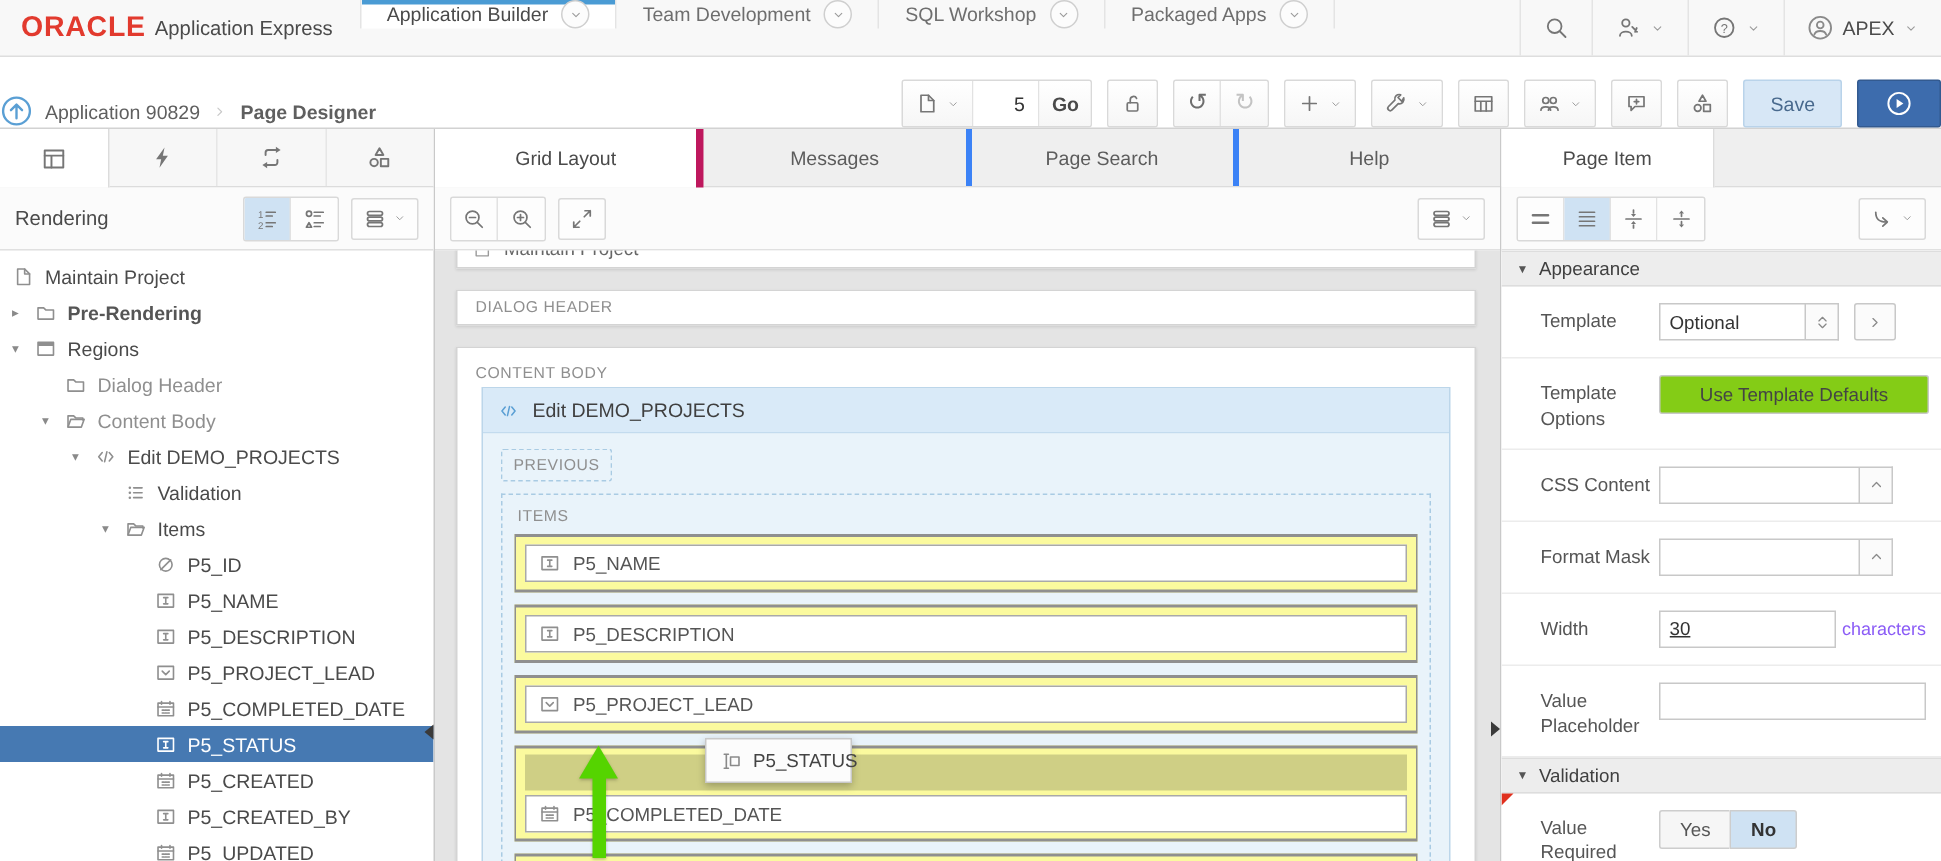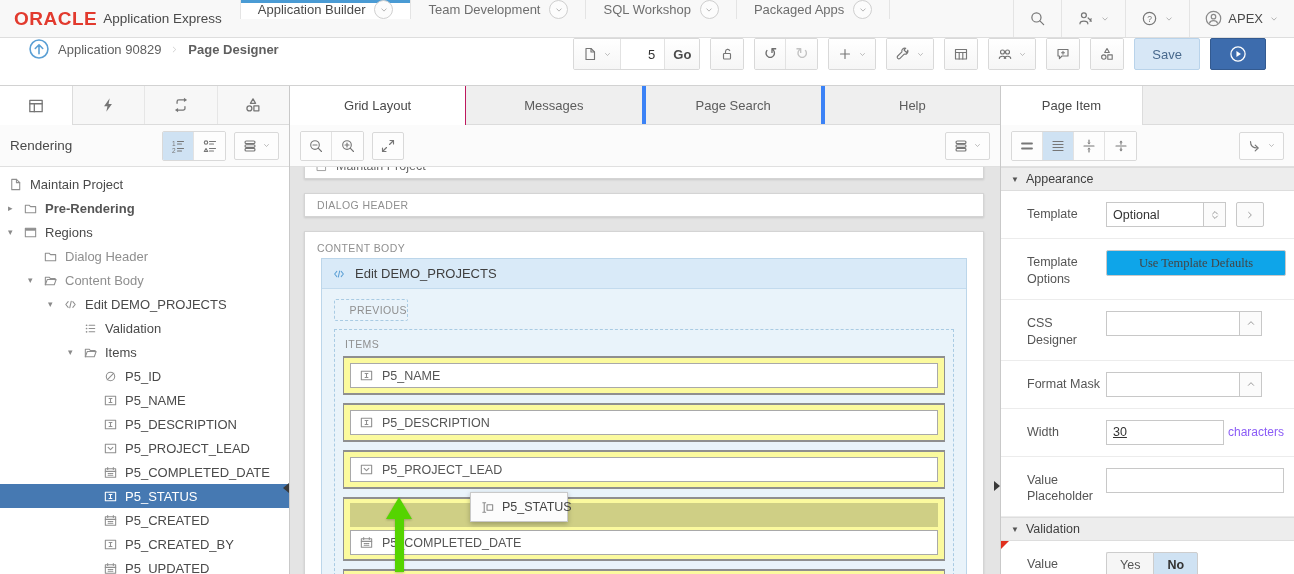--- a/index.html
+++ b/index.html
@@ -31,21 +31,21 @@
   .menu-circle .ic{width:10px;height:10px;color:#9a9a9a}
   .top-spacer{flex:1}
   .top-right{display:flex;align-items:stretch}
   .tr-btn{display:flex;align-items:center;gap:6px;padding:0 15px;border-left:1px solid #e4e4e4;color:#6e6e6e;cursor:pointer}
   .tr-btn .ic{width:17px;height:17px}
   .tr-btn .chev{width:10px;height:10px;color:#9a9a9a}
   .avatar{width:22px;height:22px;color:#8a8a8a}
   .user-label{font-size:13px;color:#4a4a4a}
 
   
-  .toolbar{display:flex;align-items:flex-start;height:48px;background:#fff;border-bottom:1px solid #d2d2d2;padding:0 28px;gap:8px}
+  .toolbar{display:flex;align-items:flex-end;height:48px;background:#fff;border-bottom:1px solid #d2d2d2;padding:0 0;gap:8px}
   .crumb{display:flex;align-items:center;gap:8px}
   .up-ic{color:#5a9fd4}
   .crumb-app{color:#5f5f5f}
   .crumb-sep{width:11px;height:11px;color:#c9c9c9}
   .crumb-page{font-weight:bold;color:#5f5f5f}
   .tb-right{margin-left:auto;display:flex;align-items:center;gap:10px}
   .tb-group{display:flex;border:1px solid #d9d9d9;border-radius:2px;overflow:hidden;background:#fff}
   .tb-btn{height:30px;min-width:31px;padding:0 8px;display:flex;align-items:center;justify-content:center;gap:5px;
           background:linear-gradient(#ffffff,#f6f6f6);border-right:1px solid #e2e2e2;cursor:pointer;color:#6e6e6e}
   .tb-group .tb-btn:last-child{border-right:none}
@@ -66,21 +66,21 @@
   
   .icon-tabs{display:flex;height:39px;background:#f7f7f7;border-bottom:1px solid #dcdcdc;flex:none}
   .icon-tab{flex:1;display:flex;align-items:center;justify-content:center;border-right:1px solid #e6e6e6;cursor:pointer;color:#6e6e6e}
   .icon-tab:last-child{border-right:none}
   .icon-tab.active{background:#fff;margin-bottom:-1px;z-index:2;border-right:1px solid #dcdcdc}
 
   
   .tab-bar{display:flex;height:39px;background:#efefef;border-bottom:1px solid #dcdcdc;flex:none}
   .tab{flex:1;display:flex;align-items:center;justify-content:center;font-size:13px;color:#5c5c5c;border-right:4px solid #3b82f6;cursor:pointer}
   .tab:last-child{border-right:none}
-  .tab.active{background:#fff;margin-bottom:-1px;z-index:2;color:#4a4a4a;border-right:1px solid #be185d}
+  .tab.active{background:#fff;margin-bottom:-1px;z-index:2;color:#4a4a4a;border-right:5px solid #be185d}
   .tab-bar.rp .tab{flex:none;width:142px;border-right:1px solid #dcdcdc}
   .tab-bar .bar-fill{flex:1}
 
   
   .panel-toolbar{height:42px;background:#fbfbfb;border-bottom:1px solid #e0e0e0;display:flex;align-items:center;padding:0 10px;gap:8px;flex:none}
   .pt-title{font-size:13.5px;color:#4a4a4a}
   .pt-spacer{flex:1}
   .pt-group{display:flex;border:1px solid #d9d9d9;border-radius:2px;overflow:hidden}
   .pt-btn{height:28px;min-width:31px;padding:0 7px;display:flex;align-items:center;justify-content:center;gap:4px;background:#fdfdfd;border-right:1px solid #e2e2e2;cursor:pointer;color:#6e6e6e}
   .pt-group .pt-btn:last-child{border-right:none}
@@ -107,21 +107,21 @@
   .canvas{flex:1;background:#e4e4e4;overflow:hidden;position:relative;padding:0 16px 0 14px}
   .wbox{background:#fff;border:1px solid #d4d4d4;box-shadow:0 1px 2px rgba(0,0,0,.12)}
   .clipped-box{margin-top:-14px;height:26px;display:flex;align-items:center;gap:8px;padding:0 10px;color:#666;font-size:12.5px}
   .clipped-box .ic{width:13px;height:13px;color:#9a9a9a}
   .dialog-box{margin-top:14px;height:24px;display:flex;align-items:center;padding:0 12px}
   .slot-label{font-size:10.5px;color:#8f8f8f;letter-spacing:.4px}
   .content-box{margin-top:14px;height:600px;padding:8px 12px}
   .region{margin:3px 4px 0 4px;border:1px solid #bcd6ea}
   .region-header{height:30px;background:var(--region-blue);display:flex;align-items:center;gap:9px;padding:0 10px;border-bottom:1px solid #c3dbee;font-size:13px;color:#3f3f3f}
   .region-body{background:#e9f3fa;padding:10px 12px 12px 12px}
-  .prev-chip{width:74px;height:22px;border:1px dashed #a9cbe3;border-radius:2px;display:flex;align-items:center;justify-content:flex-end;margin-bottom:8px}
+  .prev-chip{width:74px;height:22px;border:1px dashed #a9cbe3;border-radius:2px;display:flex;align-items:center;justify-content:center;margin-bottom:8px}
   .items-wrap{border:1px dashed #a9cbe3;padding:6px 8px 4px 8px}
   .items-label{display:block;margin:2px 0 6px 2px}
   .yblock{border:2px solid #8f8f8f;border-left-width:1px;border-right-width:1px;background:var(--item-yellow);padding:5px 6px;margin-bottom:8px}
   .yblock .ibox{background:#fff;border:1px solid #a9a9a9;height:25px;display:flex;align-items:center;gap:8px;padding:0 8px}
   .yblock .ibox .ic{width:15px;height:15px;color:#8f8f8f}
   .ilabel{font-size:12.5px;color:#555}
   .yblock.drop{padding:4px 6px}
   .olive{height:24px;background:var(--drop-olive);margin-bottom:3px}
   .yblock.thin{height:14px;padding:0}
   .drag-ghost{position:absolute;left:180px;top:325px;width:98px;height:30px;background:#fcfcfc;border:1px solid #c9c9c9;
@@ -138,21 +138,21 @@
   .sec .tri{font-size:8px;color:#555}
   .prow{display:flex;padding:11px 10px 11px 26px;border-bottom:1px solid #ececec;position:relative}
   .plabel{width:79px;flex:none;font-size:12.5px;color:#555;line-height:1.35;padding-top:4px}
   .pctrl{flex:1;display:flex;align-items:flex-start}
   .pinput{height:25px;border:1px solid #c8c8c8;font-size:12.5px;padding:0 6px;color:#333;outline:none;background:#fff}
   .sel-grp,.inp-grp{display:flex}
   .spin-btn,.attach-btn{width:22px;height:25px;border:1px solid #c8c8c8;border-left:none;background:#fbfbfb;display:flex;align-items:center;justify-content:center;cursor:pointer}
   .spin-btn .ic,.attach-btn .ic{width:12px;height:12px;color:#8a8a8a}
   .sq-btn{width:28px;height:25px;border:1px solid #c8c8c8;background:#fbfbfb;border-radius:2px;display:flex;align-items:center;justify-content:center;margin-left:10px;cursor:pointer}
   .sq-btn .ic{width:12px;height:12px;color:#8a8a8a}
-  .tmpl-btn{height:26px;width:180px;border:1px solid #c8c8c8;background:#0ea5e9;border-radius:2px;font-size:12.5px;color:#444;cursor:pointer;font-family:Liberation Serif, serif}
+  .tmpl-btn{height:26px;width:180px;border:1px solid #c8c8c8;background:#84cc16;border-radius:2px;font-size:12.5px;color:#444;cursor:pointer;font-family:Liberation Sans, sans-serif}
   .unit{margin-left:auto;font-size:12px;color:#8b5cf6;padding-top:5px}
   .tg{height:26px;padding:0 13px;border:1px solid #cdcdcd;border-right-width:0;background:#f6f6f6;font-size:12.5px;color:#555;cursor:pointer;font-family:inherit}
   .tg:first-child{border-radius:2px 0 0 2px}
   .tg:last-child{border-right-width:1px;border-radius:0 2px 2px 0}
   .tg.on{background:var(--toggle-bg);color:#333;font-weight:bold}
   .prow.changed::before{content:"";position:absolute;left:0;top:0;border-top:8px solid #e0301e;border-right:8px solid transparent}
 </style>
 <style>.ic svg .w{stroke-width:1.8}</style></head>
 <body>
 
@@ -892,21 +892,21 @@
               </span>
             </div>
           </div>
           <div class="prow">
             <div class="plabel">Template Options</div>
             <div class="pctrl">
               <button class="tmpl-btn">Use Template Defaults</button>
             </div>
           </div>
           <div class="prow">
-            <div class="plabel">CSS Designer</div>
+            <div class="plabel">CSS Content</div>
             <div class="pctrl">
               <span class="inp-grp">
                 <input class="pinput" style="width: 134px;" value="">
                 <span class="attach-btn">
                   <span class="ic">
                     <svg viewBox="0 0 16 16">
                       <path d="M4.5 9.8 L8 6.2 L11.5 9.8"></path>
                     </svg>
                   </span>
                 </span>

